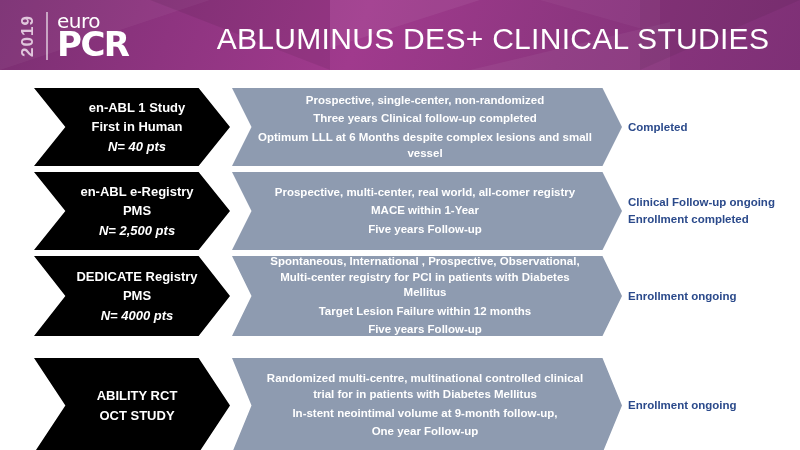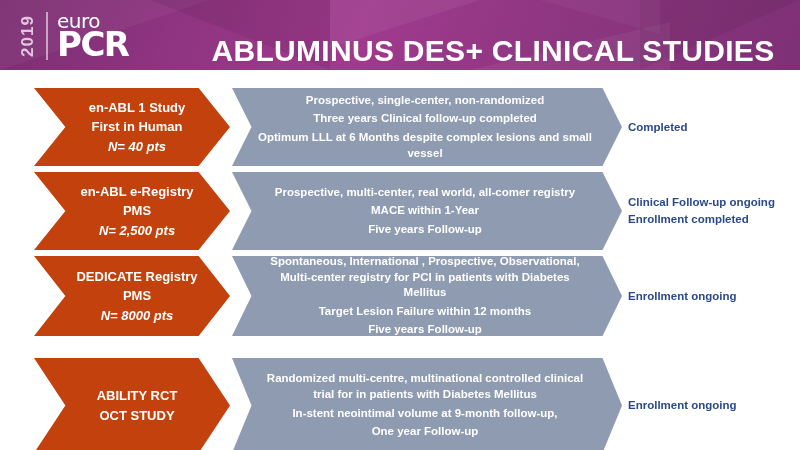--- a/index.html
+++ b/index.html
@@ -53,38 +53,38 @@
   .logo-words { display:flex; flex-direction:column; line-height:.92; }
   .logo-euro {
     color:#fff; font-size:20px; font-weight:400; letter-spacing:-.5px;
     font-family:"DejaVu Sans", sans-serif;
   }
   .logo-pcr {
     color:#fff; font-size:34px; font-weight:700; letter-spacing:-1.5px;
     font-family:"DejaVu Sans", sans-serif; margin-top:-2px;
   }
   .header-title {
-    position:absolute; left:196px; top:16px; width:594px; height:70px;
+    position:absolute; left:196px; top:4px; width:594px; height:70px;
     display:flex; align-items:center; justify-content:center;
-    color:#ffffff; font-size:30px; font-weight:700; letter-spacing:.3px;
+    color:#ffffff; font-size:30px; font-weight:400; letter-spacing:.3px;
     white-space:nowrap;
   }
 
   
   .rows { position:absolute; left:0; top:70px; width:800px; height:380px; }
   .row { position:absolute; left:0; width:800px; }
 
   .chev {
     position:absolute; top:0; height:100%;
     display:flex; flex-direction:column; align-items:center; justify-content:center;
     text-align:center; color:#ffffff;
   }
   .chev-left {
     left:34px; width:196px;
-    background:#c2410c;
+    background:#000000;
     clip-path:polygon(0 0, 84% 0, 100% 50%, 84% 100%, 0 100%, 16% 50%);
     padding:2px 16px 2px 26px;
   }
   .chev-mid {
     left:232px; width:390px;
     background:#8e9bb0;
     clip-path:polygon(0 0, 95% 0, 100% 50%, 95% 100%, 0 100%, 5% 50%);
     padding:2px 30px 2px 26px;
   }
   .chev-line { font-size:11.5px; font-weight:700; line-height:1.35; }
@@ -155,21 +155,21 @@
       <div class="status">
         <span>Clinical Follow-up ongoing</span>
         <span>Enrollment completed</span>
       </div>
     </div>
 
     <div class="row" style="top:186px;height:80px;">
       <div class="chev chev-left">
         <span class="l1">DEDICATE Registry</span>
         <span class="l2">PMS</span>
-        <span class="l3">N= 8000 pts</span>
+        <span class="l3">N= 4000 pts</span>
       </div>
       <div class="chev chev-mid">
         <span class="chev-line">Spontaneous, International , Prospective, Observational, Multi-center registry for PCI in patients with Diabetes Mellitus</span>
         <span class="chev-line">Target Lesion Failure within 12 months</span>
         <span class="chev-line">Five years Follow-up</span>
       </div>
       <div class="status">
         <span>Enrollment ongoing</span>
       </div>
     </div>

